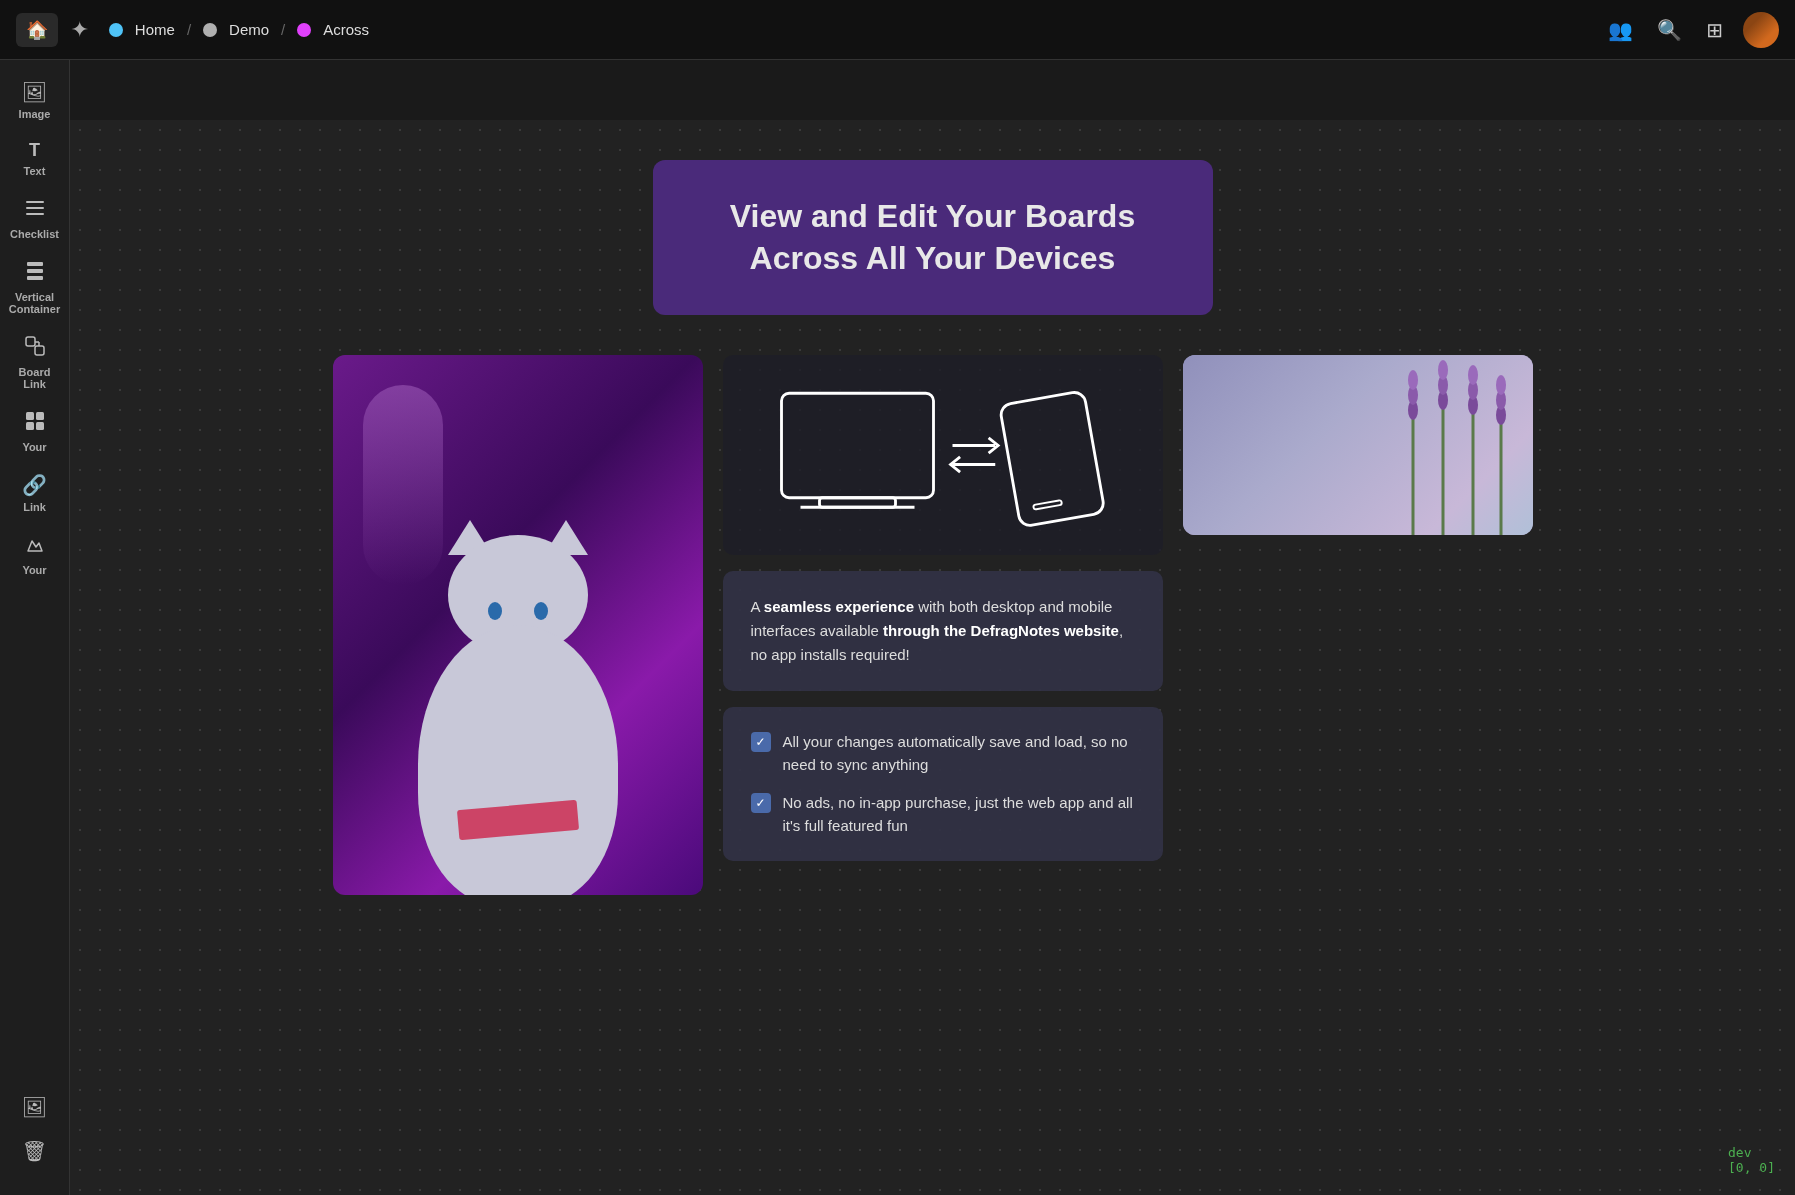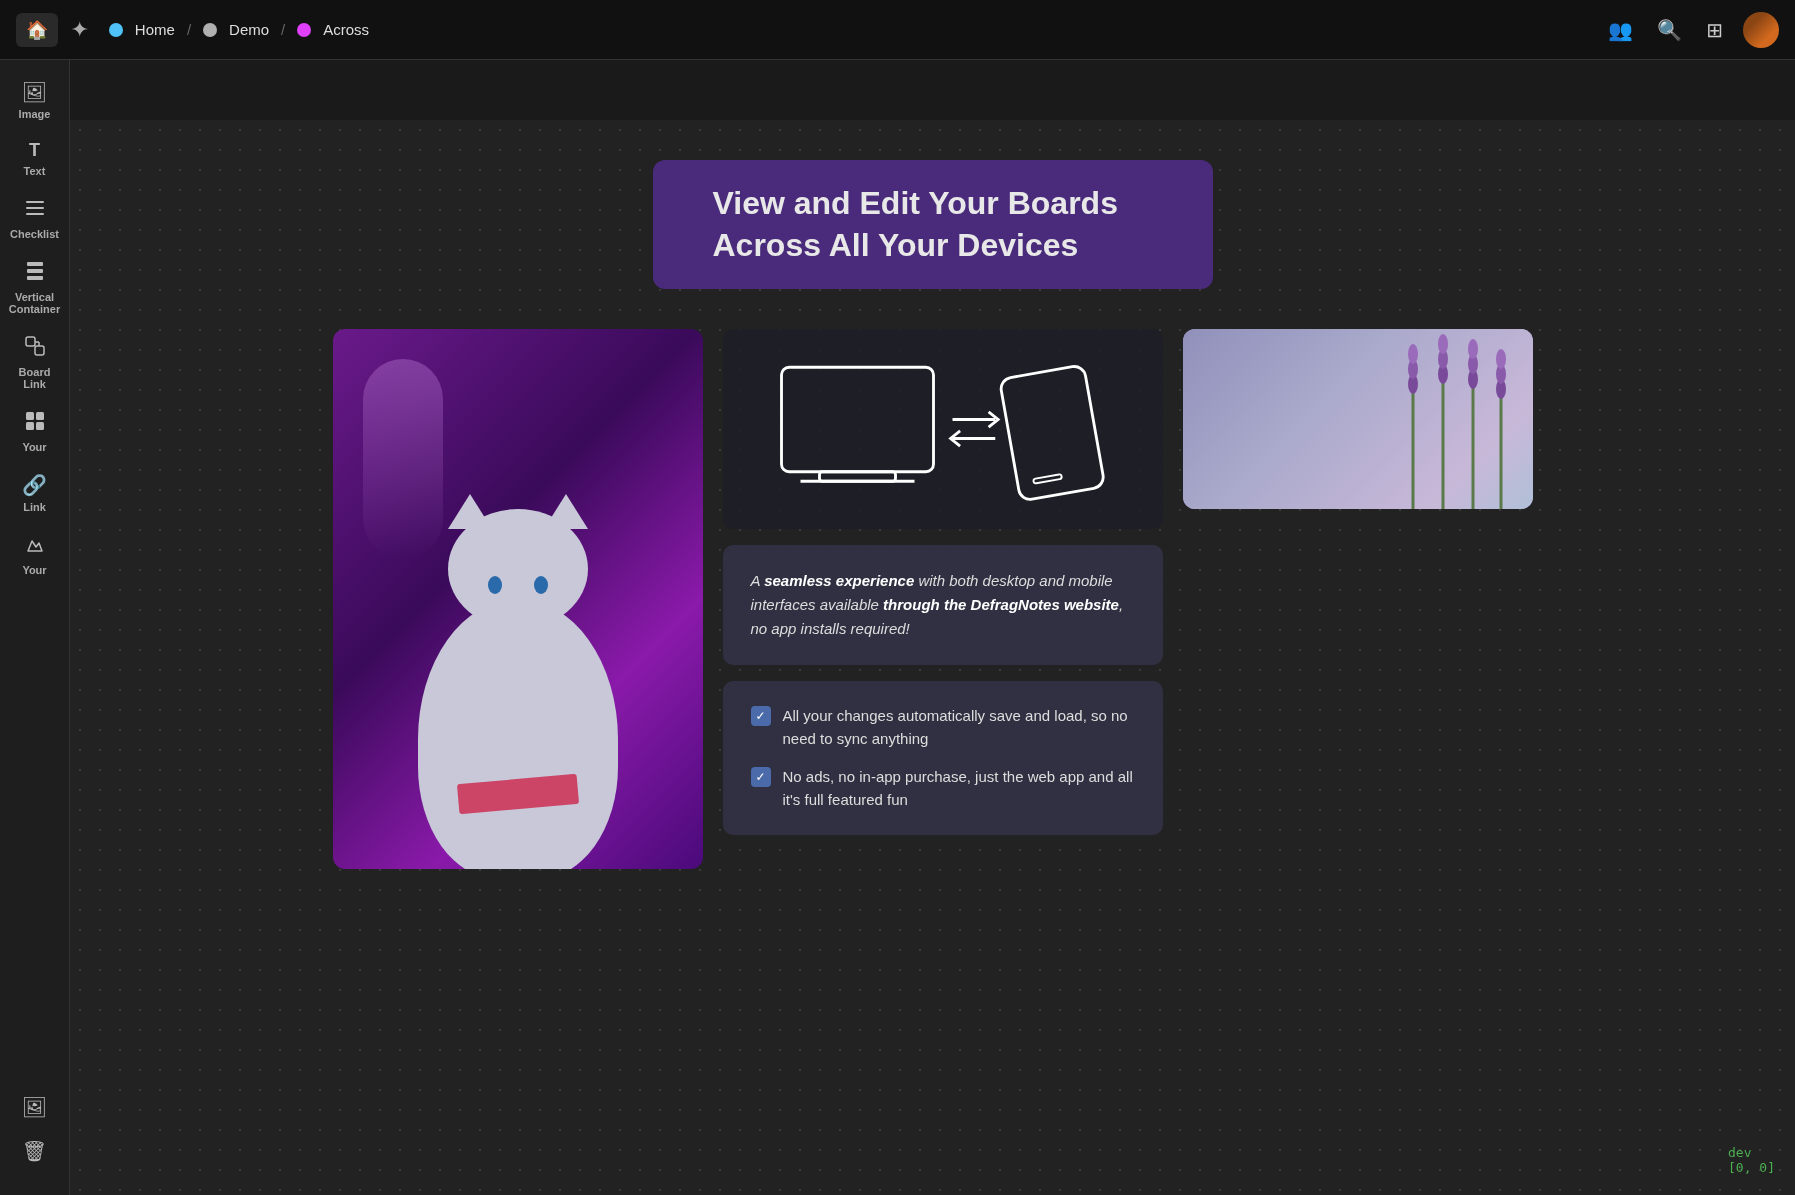--- a/index.html
+++ b/index.html
@@ -132,22 +132,22 @@
       background-size: 20px 20px;
       min-height: calc(1195px - 60px);
       padding: 40px 60px;
       position: relative;
     }
 
     
     .hero-card {
       background: #4a2a7a;
       border-radius: 12px;
-      padding: 23px 60px;
-      text-align: left;
+      padding: 36px 60px;
+      text-align: center;
       max-width: 560px;
       margin: 0 auto 40px auto;
     }
     .hero-title {
       font-size: 32px;
       font-weight: 700;
       color: #e8e8e8;
       line-height: 1.3;
     }
 
@@ -292,21 +292,20 @@
     }
 
     
     .text-card {
       background: rgba(50,50,70,0.9);
       border-radius: 10px;
       padding: 24px 28px;
       font-size: 15px;
       line-height: 1.6;
       color: #ddd;
-      font-style: italic;
     }
     .text-card .bold { font-weight: 700; color: #fff; }
 
     
     .checklist-card {
       background: rgba(50,50,70,0.9);
       border-radius: 10px;
       padding: 24px 28px;
       display: flex;
       flex-direction: column;

